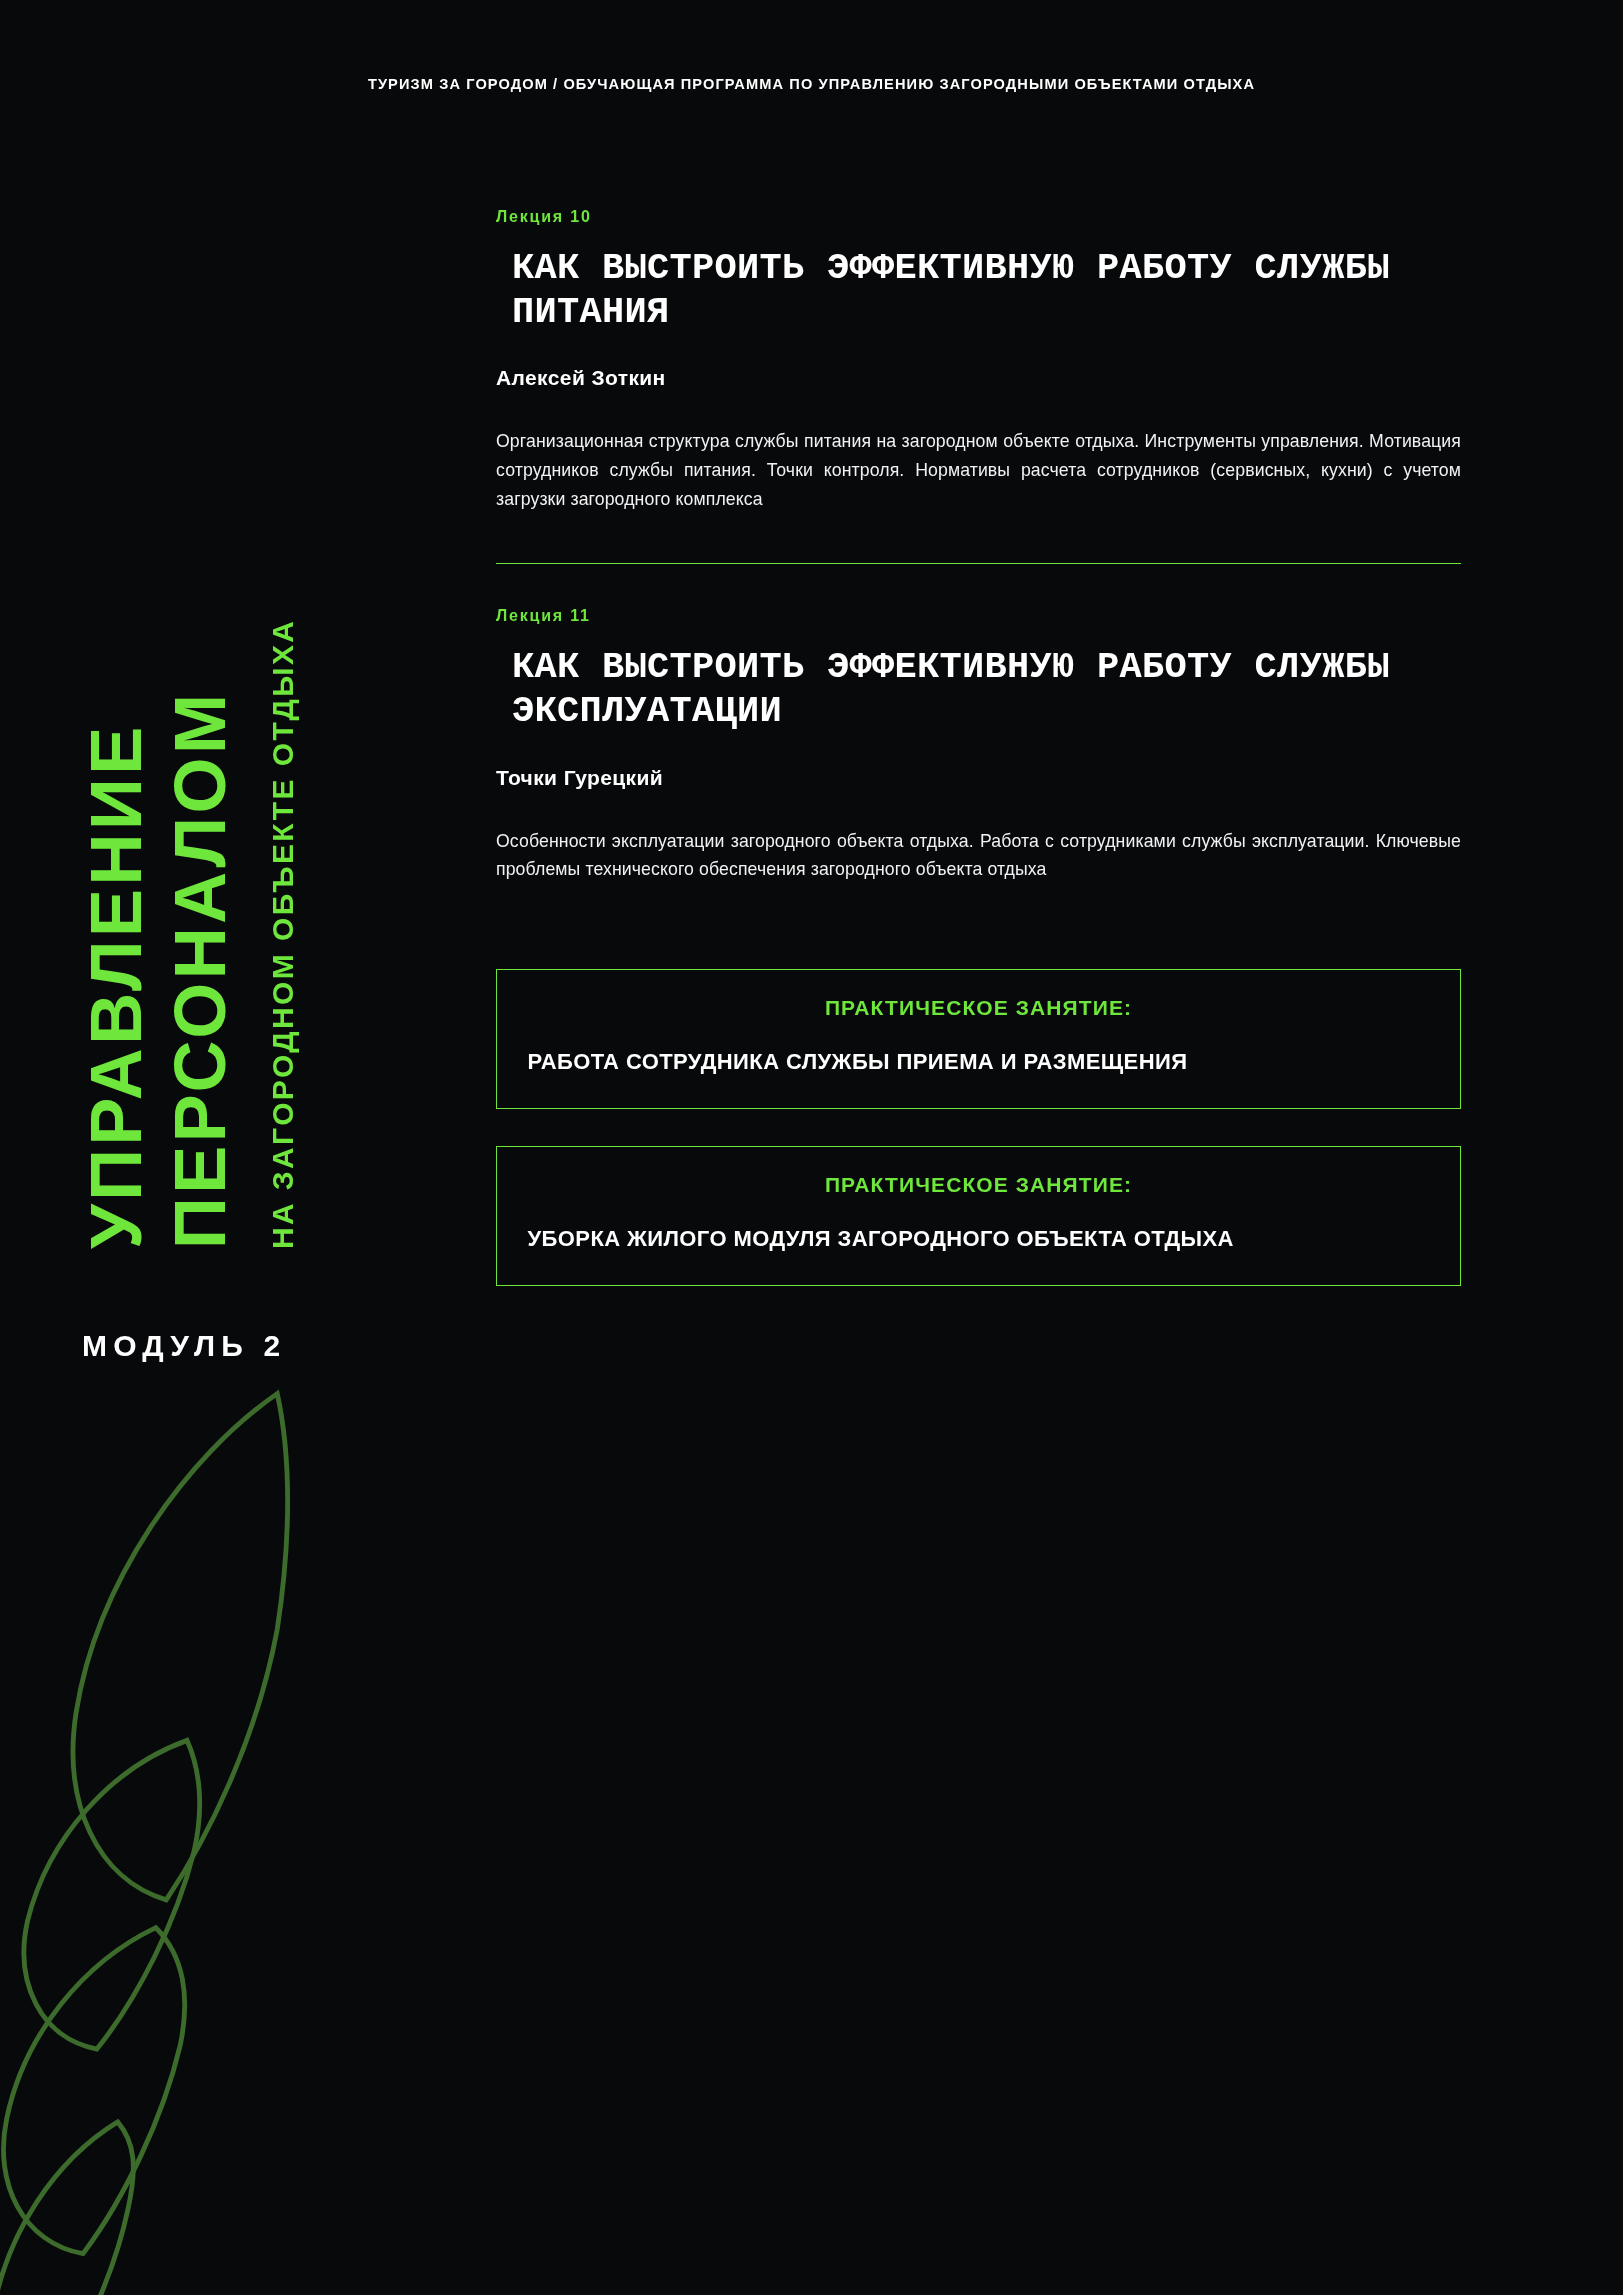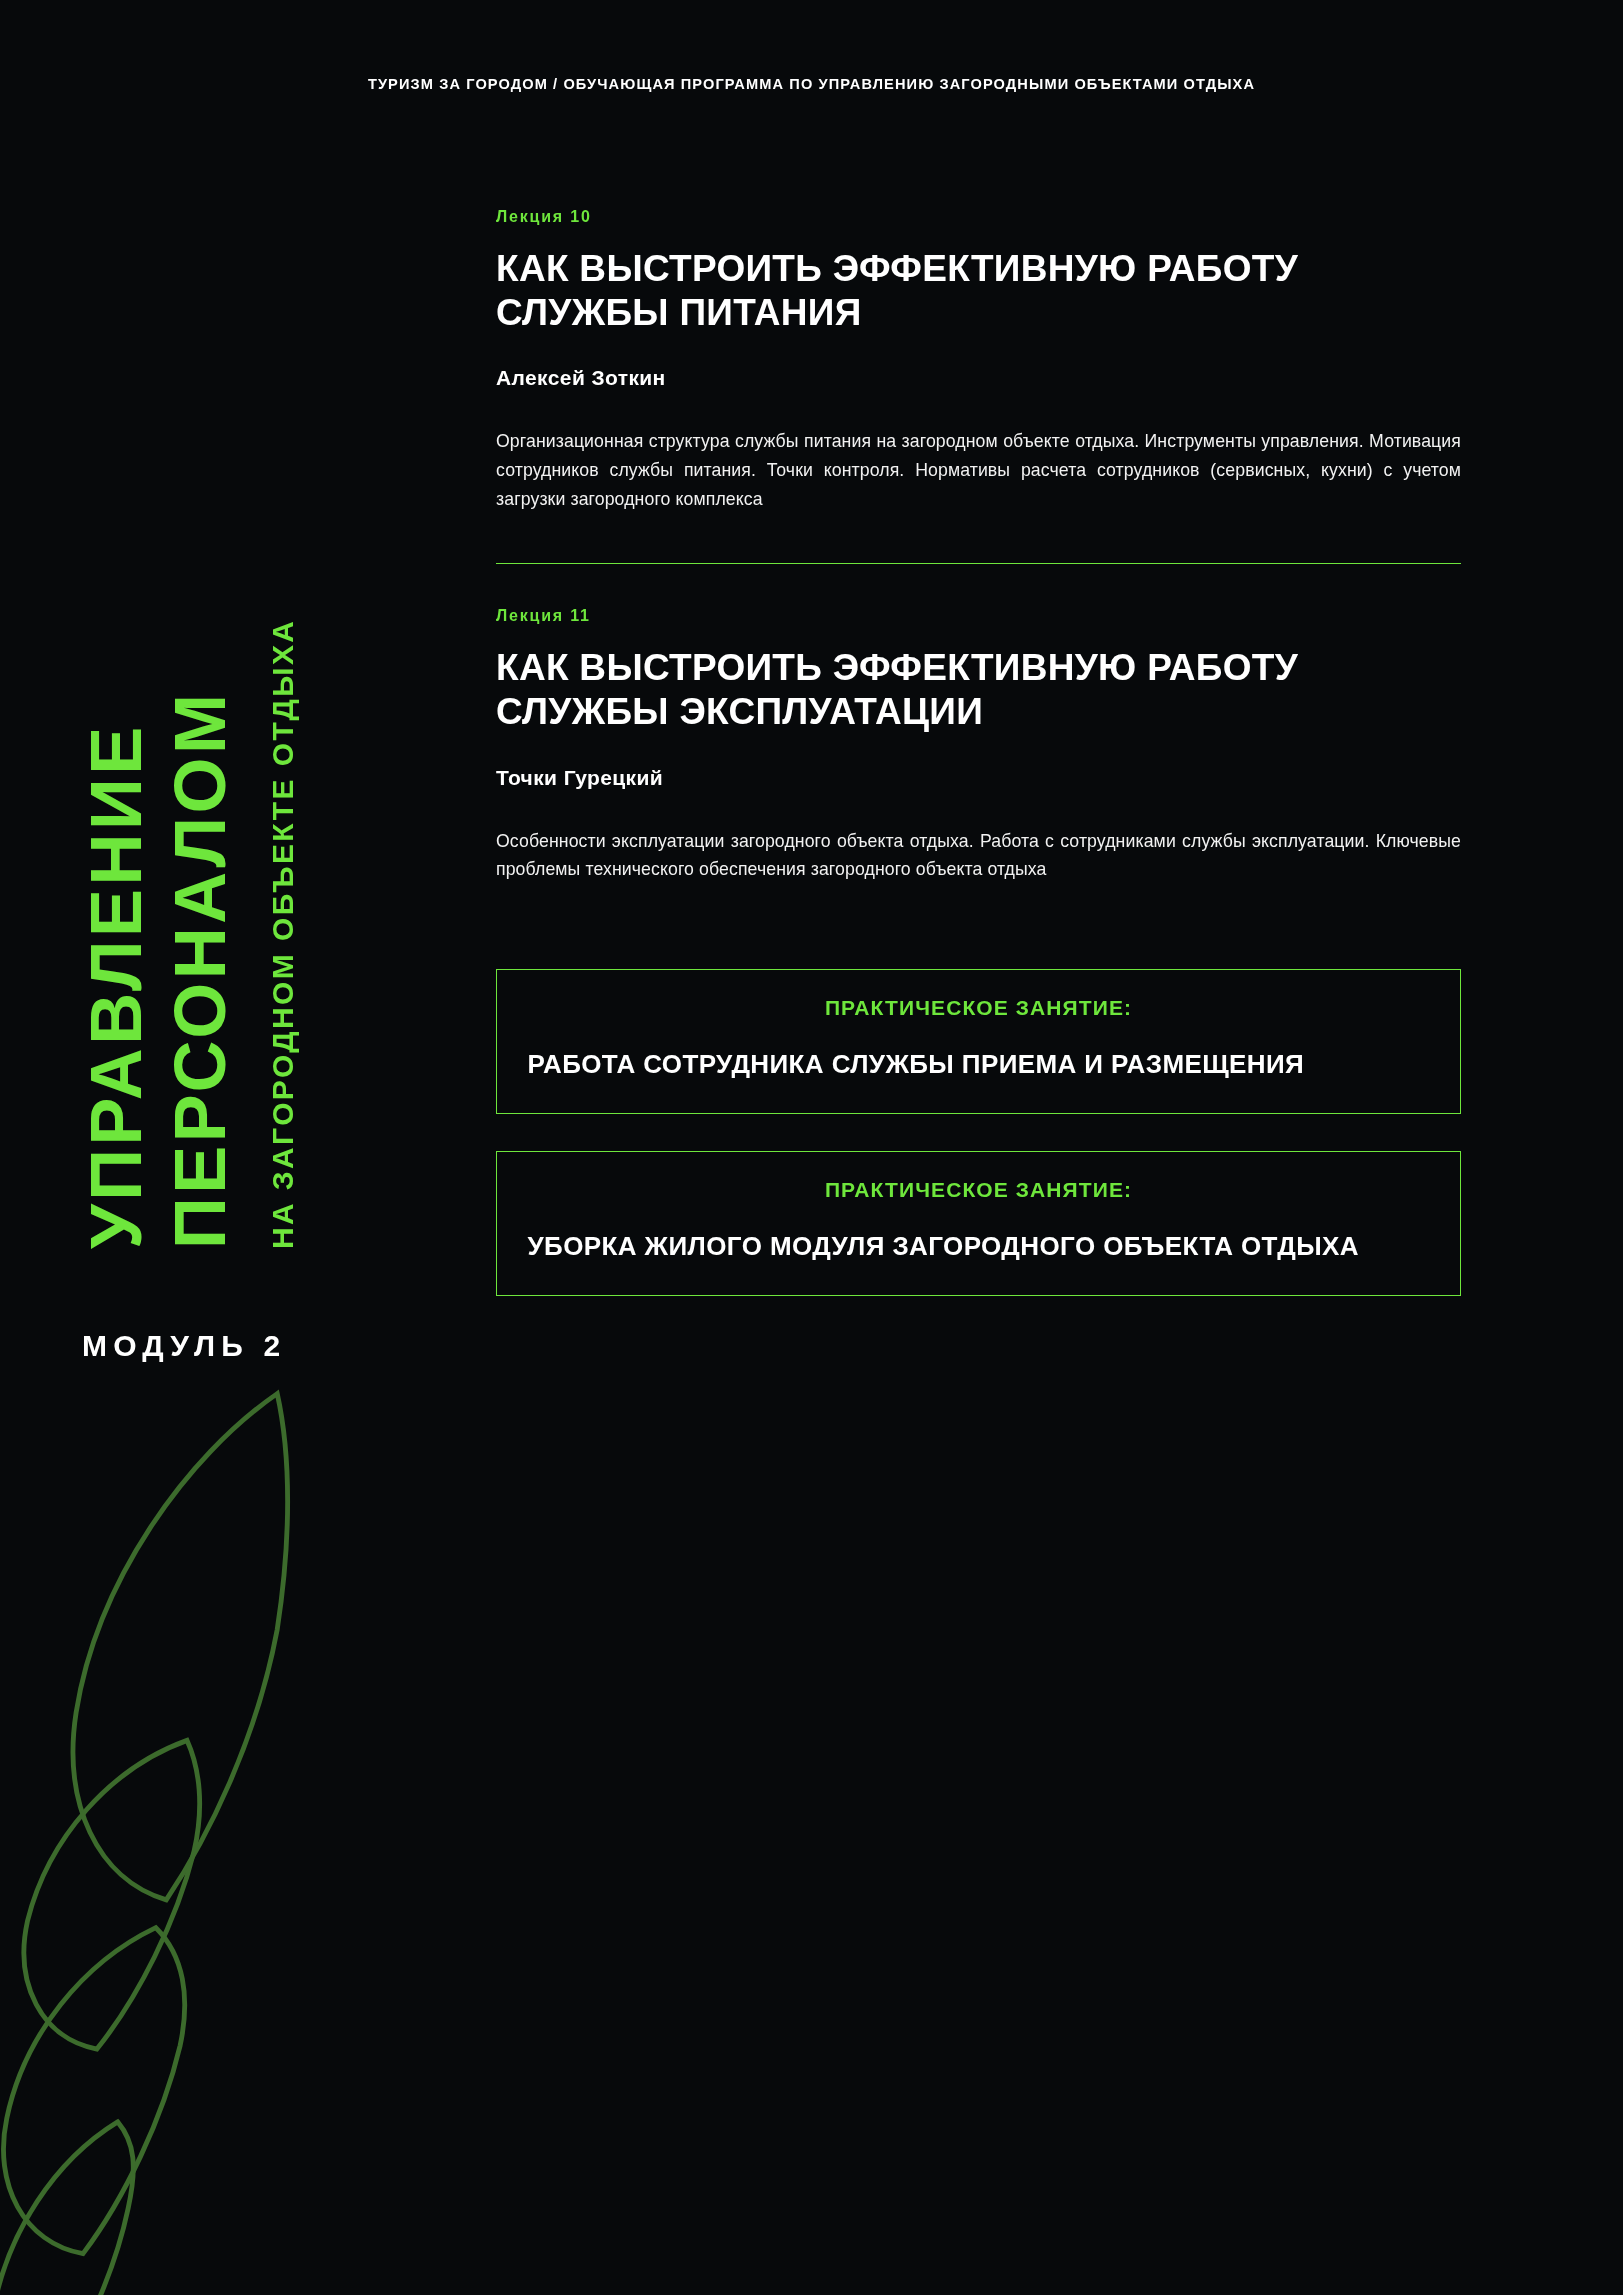--- a/index.html
+++ b/index.html
@@ -105,21 +105,22 @@
     font-weight: bold;
     letter-spacing: 1.8px;
     margin-bottom: 21px;
   }
   .lecture-title {
     font-size: 37px;
     font-weight: bold;
     line-height: 1.18;
     letter-spacing: 0.3px;
     text-transform: uppercase;
-    margin: 0 0 32px 0;
+    margin: 0 0 32px 16px;
+    font-family: Liberation Mono, monospace;
   }
   .lecture-author {
     font-size: 21px;
     font-weight: bold;
     letter-spacing: 0.4px;
     margin-bottom: 37px;
   }
   .lecture-desc {
     font-size: 17.7px;
     line-height: 1.63;
@@ -144,21 +145,21 @@
   .practice-kicker {
     color: #6ee63c;
     font-size: 21px;
     font-weight: bold;
     letter-spacing: 1.1px;
     text-transform: uppercase;
     margin-bottom: 28px;
     text-align: center;
   }
   .practice-title {
-    font-size: 26px;
+    font-size: 22px;
     font-weight: bold;
     line-height: 1.28;
     letter-spacing: 0.4px;
     text-transform: uppercase;
   }
 </style>
 </head>
 <body>
 
 <div class="header">ТУРИЗМ ЗА ГОРОДОМ / ОБУЧАЮЩАЯ ПРОГРАММА ПО УПРАВЛЕНИЮ ЗАГОРОДНЫМИ ОБЪЕКТАМИ ОТДЫХА</div>

